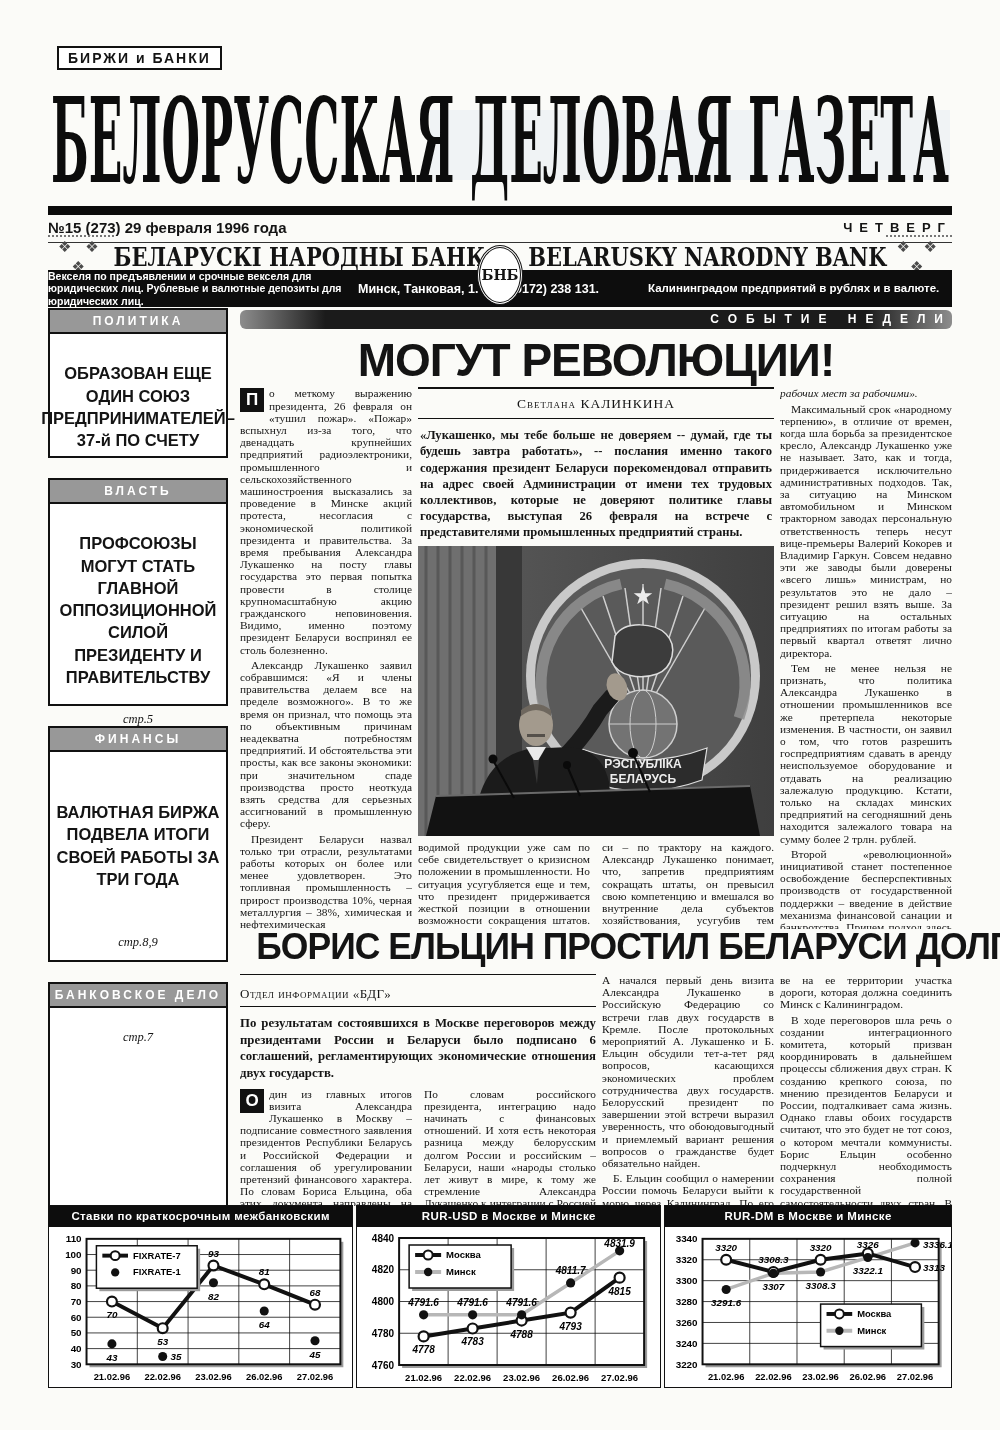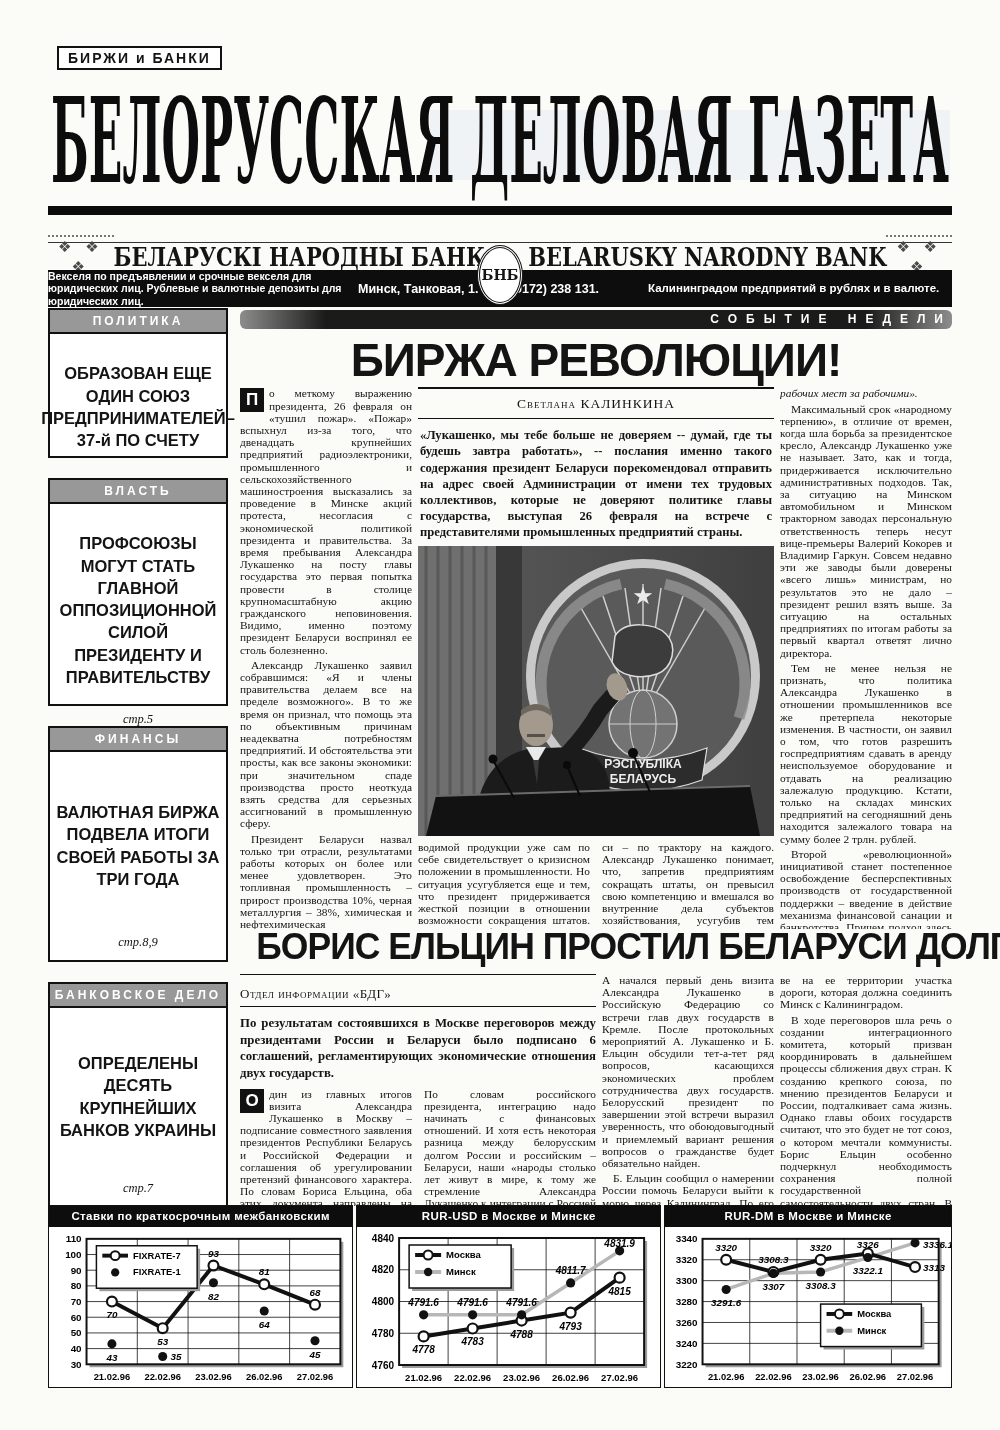--- a/index.html
+++ b/index.html
@@ -90,20 +90,24 @@
 <div class="page">
 
   <div class="kicker-box">
     <span>БИРЖИ и БАНКИ</span>
   </div>
   <div class="scan-tint"></div>
   <svg class="masthead-svg" viewBox="0 0 904 140" preserveAspectRatio="none">
     <text x="452" y="116" text-anchor="middle" font-family="DejaVu Serif, serif" font-weight="bold" font-size="118" fill="#0c0c0c" textLength="898" lengthAdjust="spacingAndGlyphs">БЕЛОРУССКАЯ ДЕЛОВАЯ ГАЗЕТА</text>
   </svg>
   <div class="black-rule"></div>
+  <div class="dateline">
+    <span class="issue-no">№15 (273) 29 февраля 1996 года</span>
+    <span class="weekday">ЧЕТВЕРГ</span>
+  </div>
 
   <div class="bank-ad">
     <div class="ad-names">
       <span class="ornament">❖ ❖ ❖</span>
       <span class="ad-name">БЕЛАРУСКІ НАРОДНЫ БАНК</span>
       <span class="ad-logo-gap"></span>
       <span class="ad-name">BELARUSKY NARODNY BANK</span>
       <span class="ornament">❖ ❖ ❖</span>
     </div>
     <div class="ad-bar">
@@ -125,28 +129,27 @@
       <div class="side-headline">ПРОФСОЮЗЫ МОГУТ СТАТЬ ГЛАВНОЙ ОППОЗИЦИОННОЙ СИЛОЙ ПРЕЗИДЕНТУ И ПРАВИТЕЛЬСТВУ</div>
       <div class="side-page">стр.5</div>
     </div>
     <div class="side-box h232">
       <div class="side-head">ФИНАНСЫ</div>
       <div class="side-headline">ВАЛЮТНАЯ БИРЖА ПОДВЕЛА ИТОГИ СВОЕЙ РАБОТЫ ЗА ТРИ ГОДА</div>
       <div class="side-page">стр.8,9</div>
     </div>
     <div class="side-box h226">
       <div class="side-head">БАНКОВСКОЕ ДЕЛО</div>
-      <div class="side-headline">ОПРЕДЕЛЕНЫ ДЕСЯТЬ КРУПНЕЙШИХ БАНКОВ УКРАИНЫ</div>
       <div class="side-page">стр.7</div>
     </div>
   </div>
 
   <div class="content">
     <div class="kicker-bar">СОБЫТИЕ НЕДЕЛИ</div>
-    <h1 class="main-headline">БИРЖА РЕВОЛЮЦИИ!</h1>
+    <h1 class="main-headline">МОГУТ РЕВОЛЮЦИИ!</h1>
     <div class="article1">
       <div class="bodytext">
         <p class="first"><span class="dropcap">П</span><span>о меткому выражению президента, 26 февраля он «тушил пожар». «Пожар» вспыхнул из-за того, что двенадцать крупнейших предприятий радиоэлектроники, промышленного и сельскохозяйственного машиностроения высказались за проведение в Минске акций протеста, несогласия с экономической политикой президента и правительства. За время пребывания Александра Лукашенко на посту главы государства это первая попытка провести в столице крупномасштабную акцию гражданского неповиновения. Видимо, именно поэтому президент Беларуси воспринял ее столь болезненно.</span></p>
         <p>Александр Лукашенко заявил собравшимся: «Я и члены правительства делаем все на пределе возможного». В то же время он признал, что помощь эта по объективным причинам неадекватна потребностям предприятий. И обстоятельства эти просты, как все законы экономики: при значительном спаде производства просто неоткуда взять средства для серьезных ассигнований в промышленную сферу.</p>
         <p>Президент Беларуси назвал только три отрасли, результатами работы которых он более или менее удовлетворен. Это топливная промышленность – прирост производства 10%, черная металлургия – 38%, химическая и нефтехимическая промышленность – спад производства не допущен. Из предприятий, осуществивших в минувшем году «экономический прорыв», были названы только «Термопласт» – объемы производства увеличены на 32%, и Минский завод колесных тягачей – на 6%.</p>
 
       </div>
       <div>
         <div class="byline">Светлана КАЛИНКИНА</div>
         <div class="lead">«Лукашенко, мы тебе больше не доверяем -- думай, где ты будешь завтра работать», -- послания именно такого содержания президент Беларуси порекомендовал отправить на адрес своей Администрации от имени тех трудовых коллективов, которые не доверяют политике главы государства, выступая 26 февраля на встрече с представителями промышленных предприятий страны.</div>

